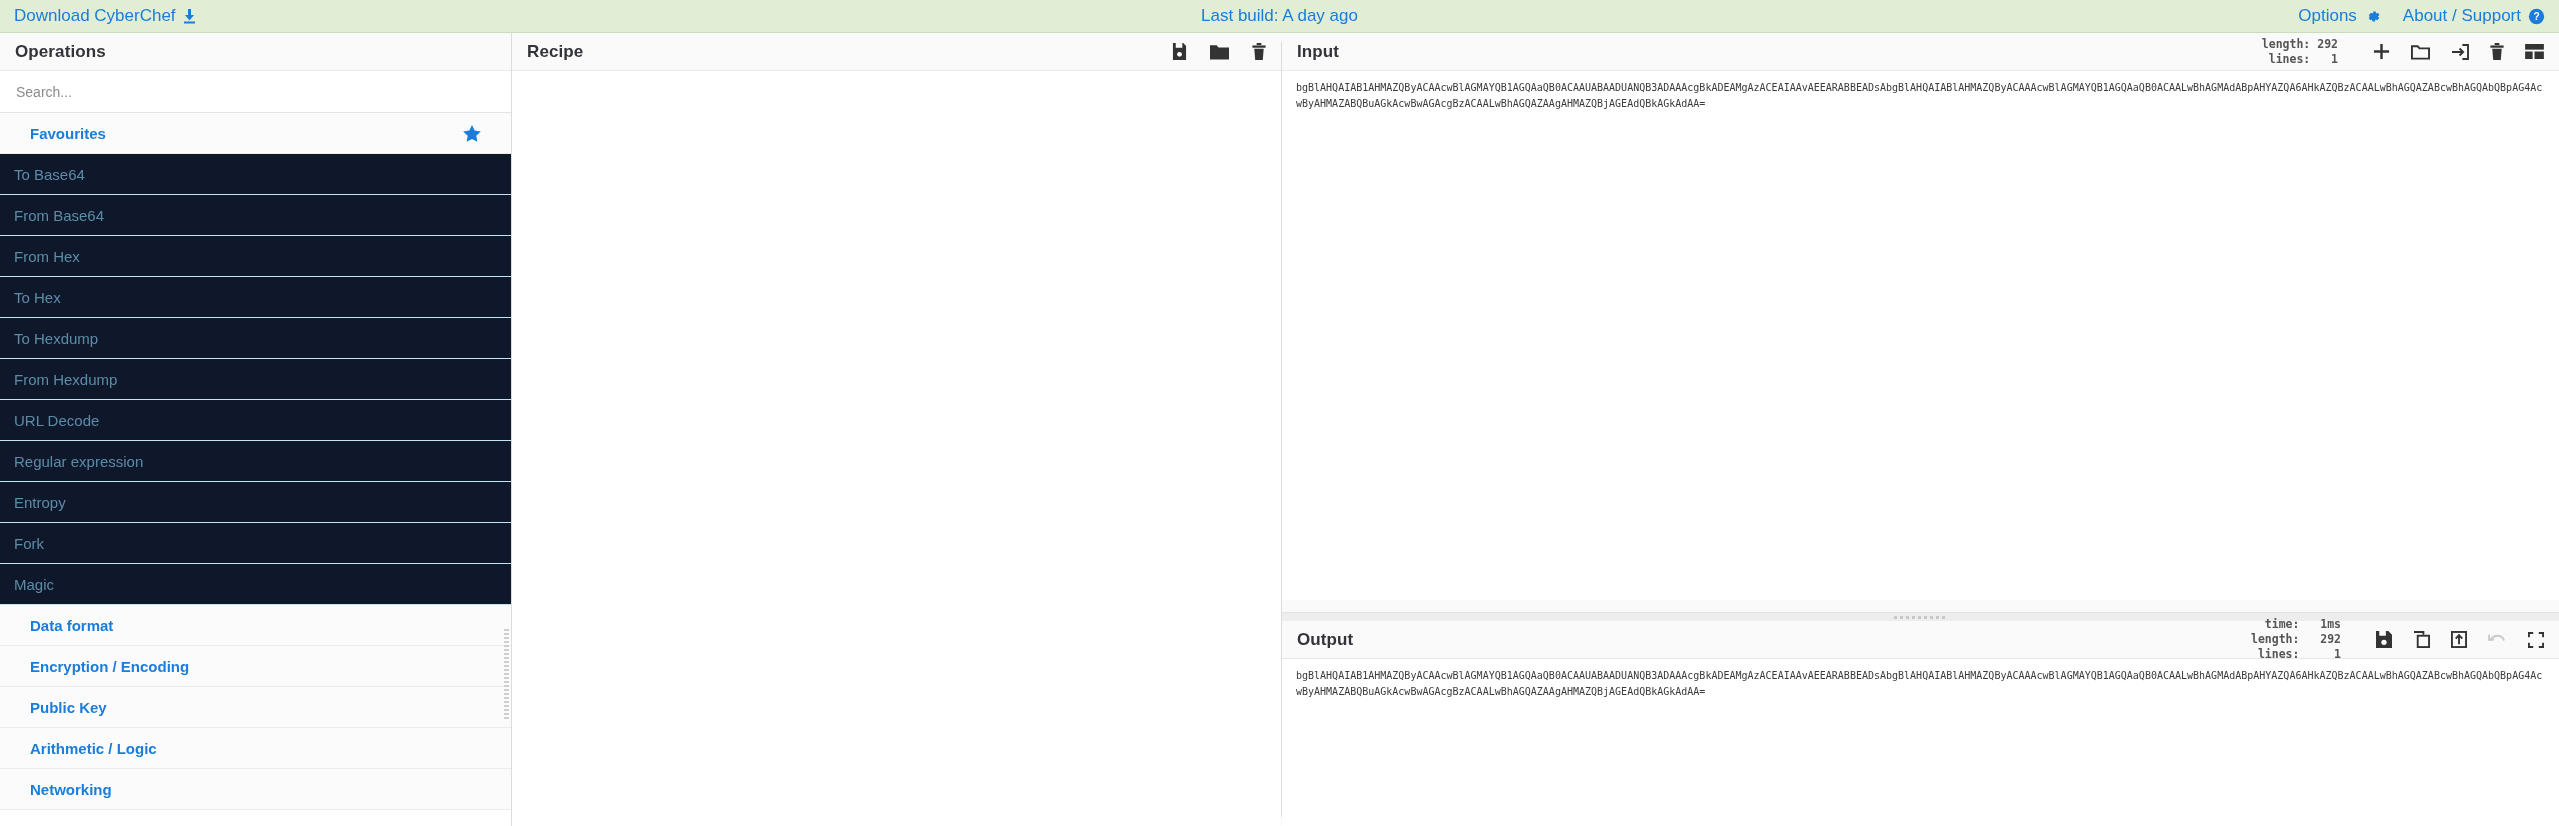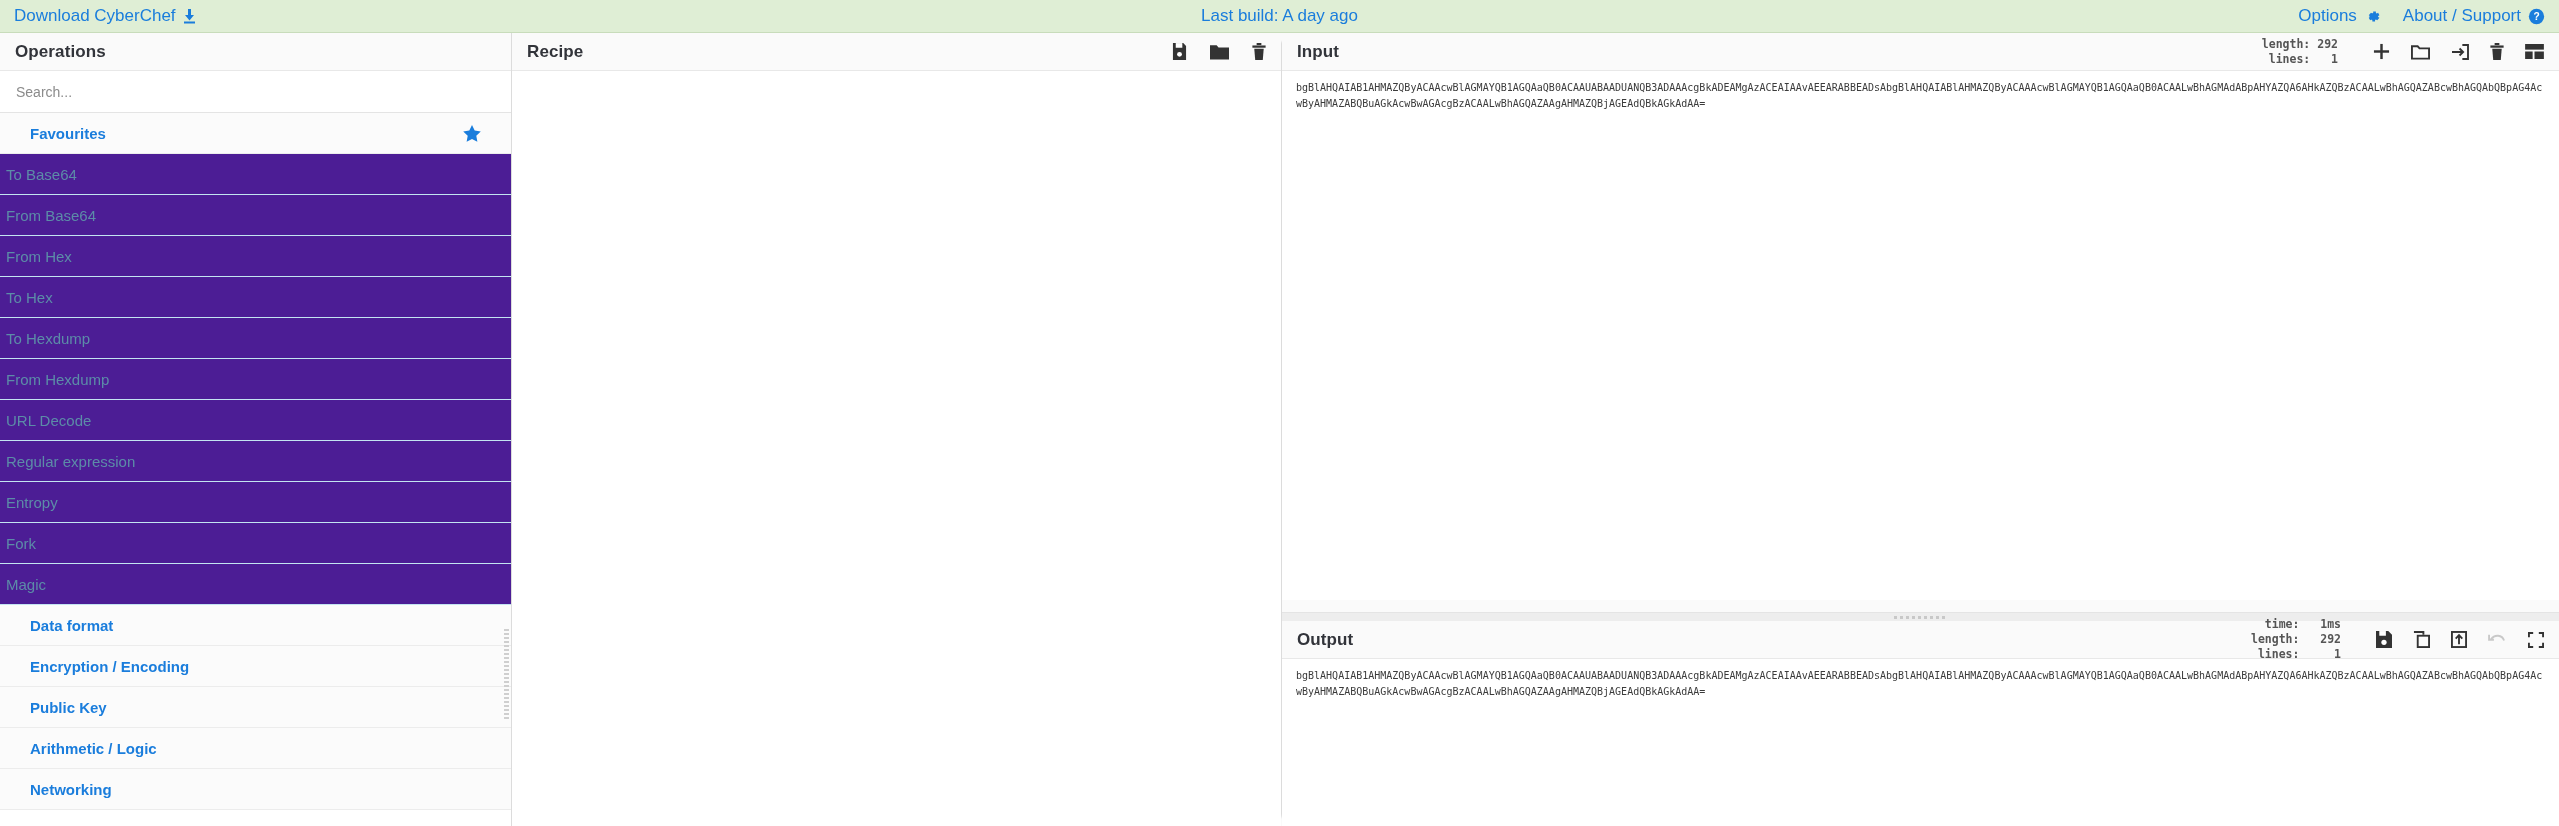--- a/index.html
+++ b/index.html
@@ -128,24 +128,24 @@
     border-bottom: 1px solid #ececec;
     background: #fbfbfb;
     cursor: pointer;
   }
   .cat-header .star { margin-left: auto; color: #1a7ddc; display: flex; }
 
   .op-item {
     height: 41px;
     display: flex;
     align-items: center;
-    padding: 0 6px;
+    padding: 0 14px;
     font-size: 15px;
     color: #5c8ca8;
-    background: #4c1d95;
+    background: #0f172a;
     border-bottom: 1px solid #c3e4f1;
     cursor: grab;
     text-align: right;
   }
 
   #ops-scroll-thumb {
     position: absolute;
     right: 2px;
     top: 596px;
     width: 5px;

